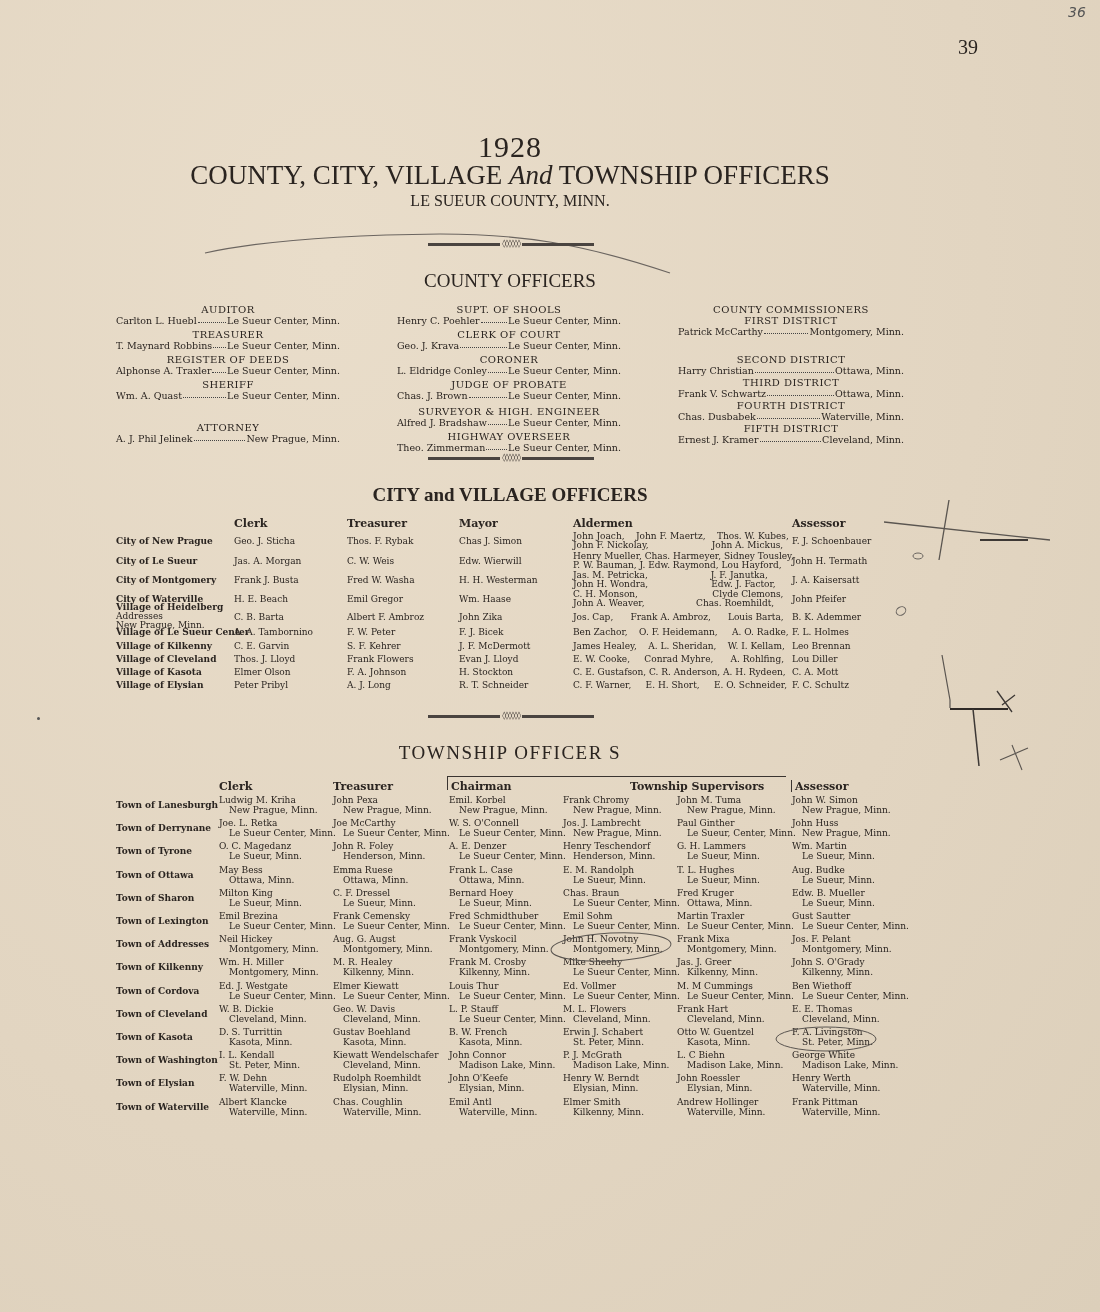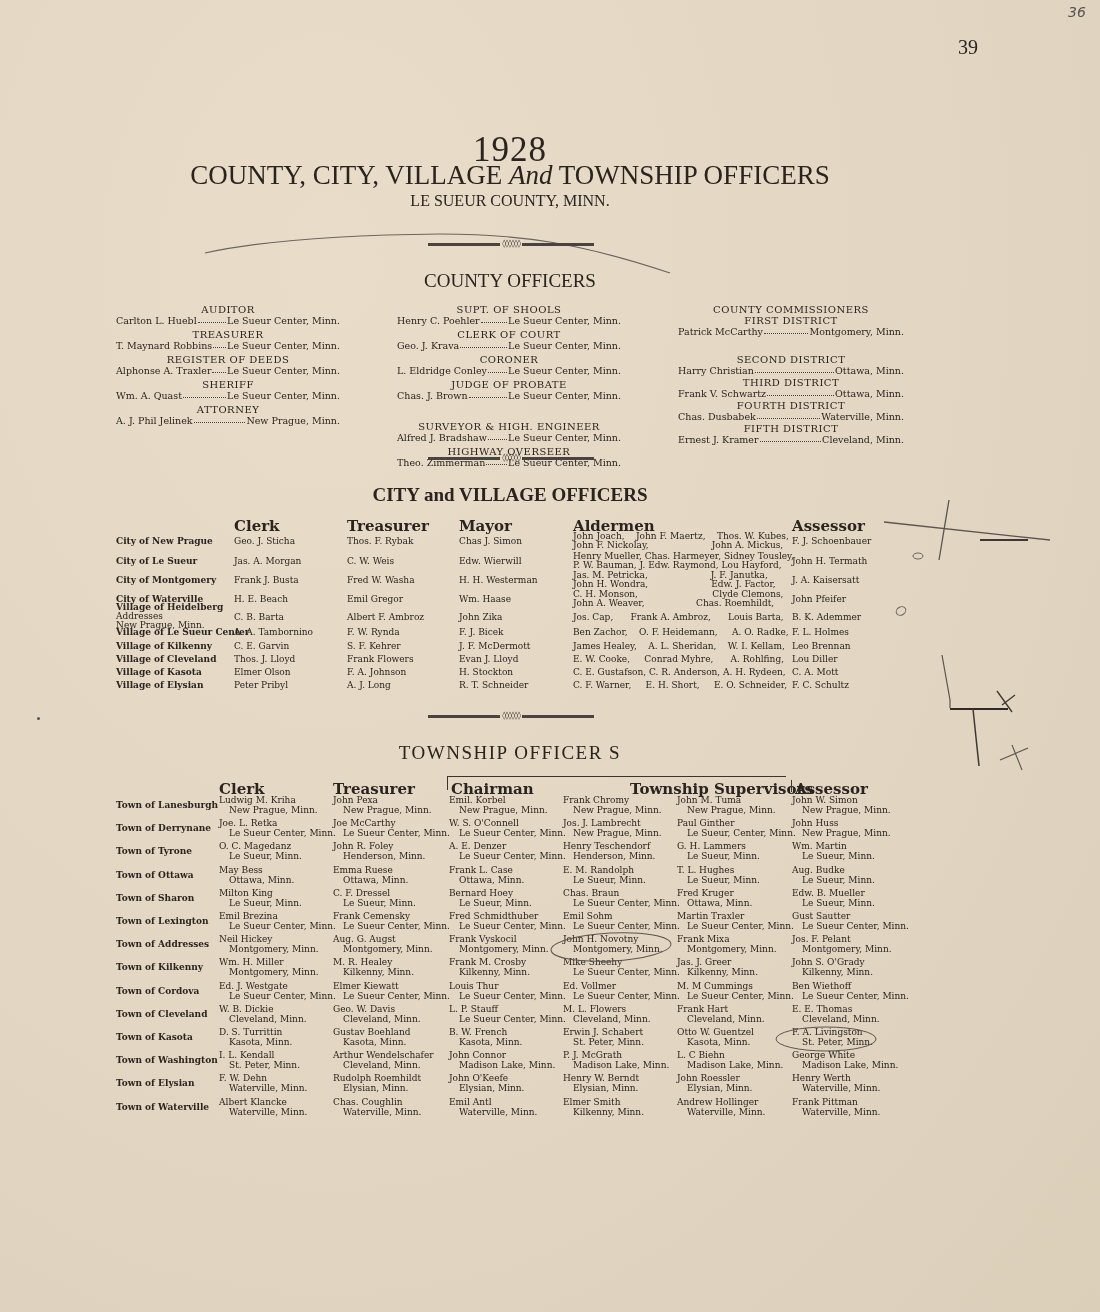--- a/index.html
+++ b/index.html
@@ -2,35 +2,35 @@
 <html><head>
 <meta charset="utf-8">
 <style>
   html,body{margin:0;padding:0;}
   body{width:1100px;height:1312px;background:#e4d8c5;position:relative;overflow:hidden;
        font-family:"DejaVu Serif","Liberation Serif",serif;color:#2a2420;}
   .page{position:absolute;inset:0;background:
      radial-gradient(ellipse at 30% 20%, #e9ddca 0%, #e2d5c1 60%, #dccfba 100%);}
   .page-num{position:absolute;left:958px;top:36px;font-family:"Liberation Serif",serif;font-size:20px;}
   .hand-num{position:absolute;left:1068px;top:4px;font-family:"DejaVu Sans",sans-serif;font-size:14px;color:#555;font-style:italic;}
-  .year{position:absolute;left:0;width:1020px;top:130px;text-align:center;font-family:"Liberation Serif",serif;font-size:35px;letter-spacing:1px;}
+  .year{position:absolute;left:0;width:1020px;top:130px;text-align:center;font-family:"Liberation Serif",serif;font-size:30px;letter-spacing:1px;}
   .title{position:absolute;left:0;width:1020px;top:160px;text-align:center;font-family:"Liberation Serif",serif;font-size:27px;}
   .title i{font-style:italic;}
   .subtitle{position:absolute;left:0;width:1020px;top:192px;text-align:center;font-family:"Liberation Serif",serif;font-size:16px;}
   .ornament{position:absolute;height:8px;display:flex;align-items:center;}
   .ornament .bar{height:3px;background:#4a4440;flex:1;}
   .ornament .dots{font-size:8px;letter-spacing:-1px;color:#3a3430;padding:0 2px;line-height:8px;}
   .section-title{position:absolute;left:0;width:1020px;text-align:center;font-family:"Liberation Serif",serif;}
   .co-block{position:absolute;font-size:9.5px;}
   .co-head{text-align:center;font-size:10px;letter-spacing:0.5px;line-height:11px;}
   .co-line{display:flex;line-height:11px;font-size:9.5px;}
   .co-line .nm{white-space:nowrap;}
   .co-line .dots{flex:1;border-bottom:1px dotted #444;margin:0 1px 3px 1px;}
   .co-line .pl{white-space:nowrap;}
-  .colhead{position:absolute;font-size:15px;font-weight:bold;}
+  .colhead{position:absolute;font-size:11px;font-weight:bold;}
   .cv-row{position:absolute;left:0;width:1100px;font-size:9px;line-height:10px;}
   .cv-row span{position:absolute;white-space:nowrap;}
   .cv-row .lbl{font-weight:bold;}
   .tw-row{position:absolute;left:0;width:1100px;font-size:9px;line-height:10px;}
   .tw-row .lbl{position:absolute;left:116px;top:5px;font-weight:bold;white-space:nowrap;}
   .cell{position:absolute;white-space:nowrap;}
   .cell .n{display:block;}
   .cell .a{display:block;padding-left:10px;}
   .pencil{position:absolute;}
 </style>
@@ -70,21 +70,21 @@
         <span class="dots"></span>
         <span class="pl">Le Sueur Center, Minn.</span>
       </div>
       <div class="co-head">REGISTER OF DEEDS</div>
       <div class="co-line" style="margin-bottom:3px">
         <span class="nm">Alphonse A. Traxler</span>
         <span class="dots"></span>
         <span class="pl">Le Sueur Center, Minn.</span>
       </div>
       <div class="co-head">SHERIFF</div>
-      <div class="co-line" style="margin-bottom:3px">
+      <div class="co-line" style="margin-bottom:21px">
         <span class="nm">Wm. A. Quast</span>
         <span class="dots"></span>
         <span class="pl">Le Sueur Center, Minn.</span>
       </div>
       <div class="co-head">ATTORNEY</div>
       <div class="co-line" style="margin-bottom:20px">
         <span class="nm">A. J. Phil Jelinek</span>
         <span class="dots"></span>
         <span class="pl">New Prague, Minn.</span>
       </div>
@@ -102,21 +102,21 @@
         <span class="dots"></span>
         <span class="pl">Le Sueur Center, Minn.</span>
       </div>
       <div class="co-head">CORONER</div>
       <div class="co-line" style="margin-bottom:3px">
         <span class="nm">L. Eldridge Conley</span>
         <span class="dots"></span>
         <span class="pl">Le Sueur Center, Minn.</span>
       </div>
       <div class="co-head">JUDGE OF PROBATE</div>
-      <div class="co-line" style="margin-bottom:20px">
+      <div class="co-line" style="margin-bottom:5px">
         <span class="nm">Chas. J. Brown</span>
         <span class="dots"></span>
         <span class="pl">Le Sueur Center, Minn.</span>
       </div>
       <div class="co-head">SURVEYOR &amp; HIGH. ENGINEER</div>
       <div class="co-line" style="margin-bottom:3px">
         <span class="nm">Alfred J. Bradshaw</span>
         <span class="dots"></span>
         <span class="pl">Le Sueur Center, Minn.</span>
       </div>
@@ -218,21 +218,21 @@
     <span style="left:234px;top:10px">C. B. Barta</span>
     <span style="left:347px;top:10px">Albert F. Ambroz</span>
     <span style="left:459px;top:10px">John Zika</span>
     <span style="left:573px;top:10px;white-space:pre">Jos. Cap,      Frank A. Ambroz,      Louis Barta,</span>
 
     <span style="left:792px;top:10px">B. K. Ademmer</span>
   </div>
       <div class="cv-row" style="top:627px">
     <span class="lbl" style="left:116px;top:0px">Village of Le Sueur Center</span>
     <span style="left:234px;top:0px">A. A. Tambornino</span>
-    <span style="left:347px;top:0px">F. W. Rynda</span>
+    <span style="left:347px;top:0px">F. W. Peter</span>
     <span style="left:459px;top:0px">F. J. Bicek</span>
     <span style="left:573px;top:0px;white-space:pre">Ben Zachor,    O. F. Heidemann,     A. O. Radke,</span>
 
     <span style="left:792px;top:0px">F. L. Holmes</span>
   </div>
       <div class="cv-row" style="top:641px">
     <span class="lbl" style="left:116px;top:0px">Village of Kilkenny</span>
     <span style="left:234px;top:0px">C. E. Garvin</span>
     <span style="left:347px;top:0px">S. F. Kehrer</span>
     <span style="left:459px;top:0px">J. F. McDermott</span>
@@ -583,21 +583,21 @@
       <span class="a">St. Peter, Minn.</span>
     </span>
       </div>
       <div class="tw-row" style="top:1050.2px">
     <span class="lbl">Town of Washington</span>
         <span class="cell" style="left:219px;top:0">
       <span class="n">I. L. Kendall</span>
       <span class="a">St. Peter, Minn.</span>
     </span>
         <span class="cell" style="left:333px;top:0">
-      <span class="n">Arthur Wendelschafer</span>
+      <span class="n">Kiewatt Wendelschafer</span>
       <span class="a">Cleveland, Minn.</span>
     </span>
         <span class="cell" style="left:449px;top:0">
       <span class="n">John Connor</span>
       <span class="a">Madison Lake, Minn.</span>
     </span>
         <span class="cell" style="left:563px;top:0">
       <span class="n">P. J. McGrath</span>
       <span class="a">Madison Lake, Minn.</span>
     </span>

